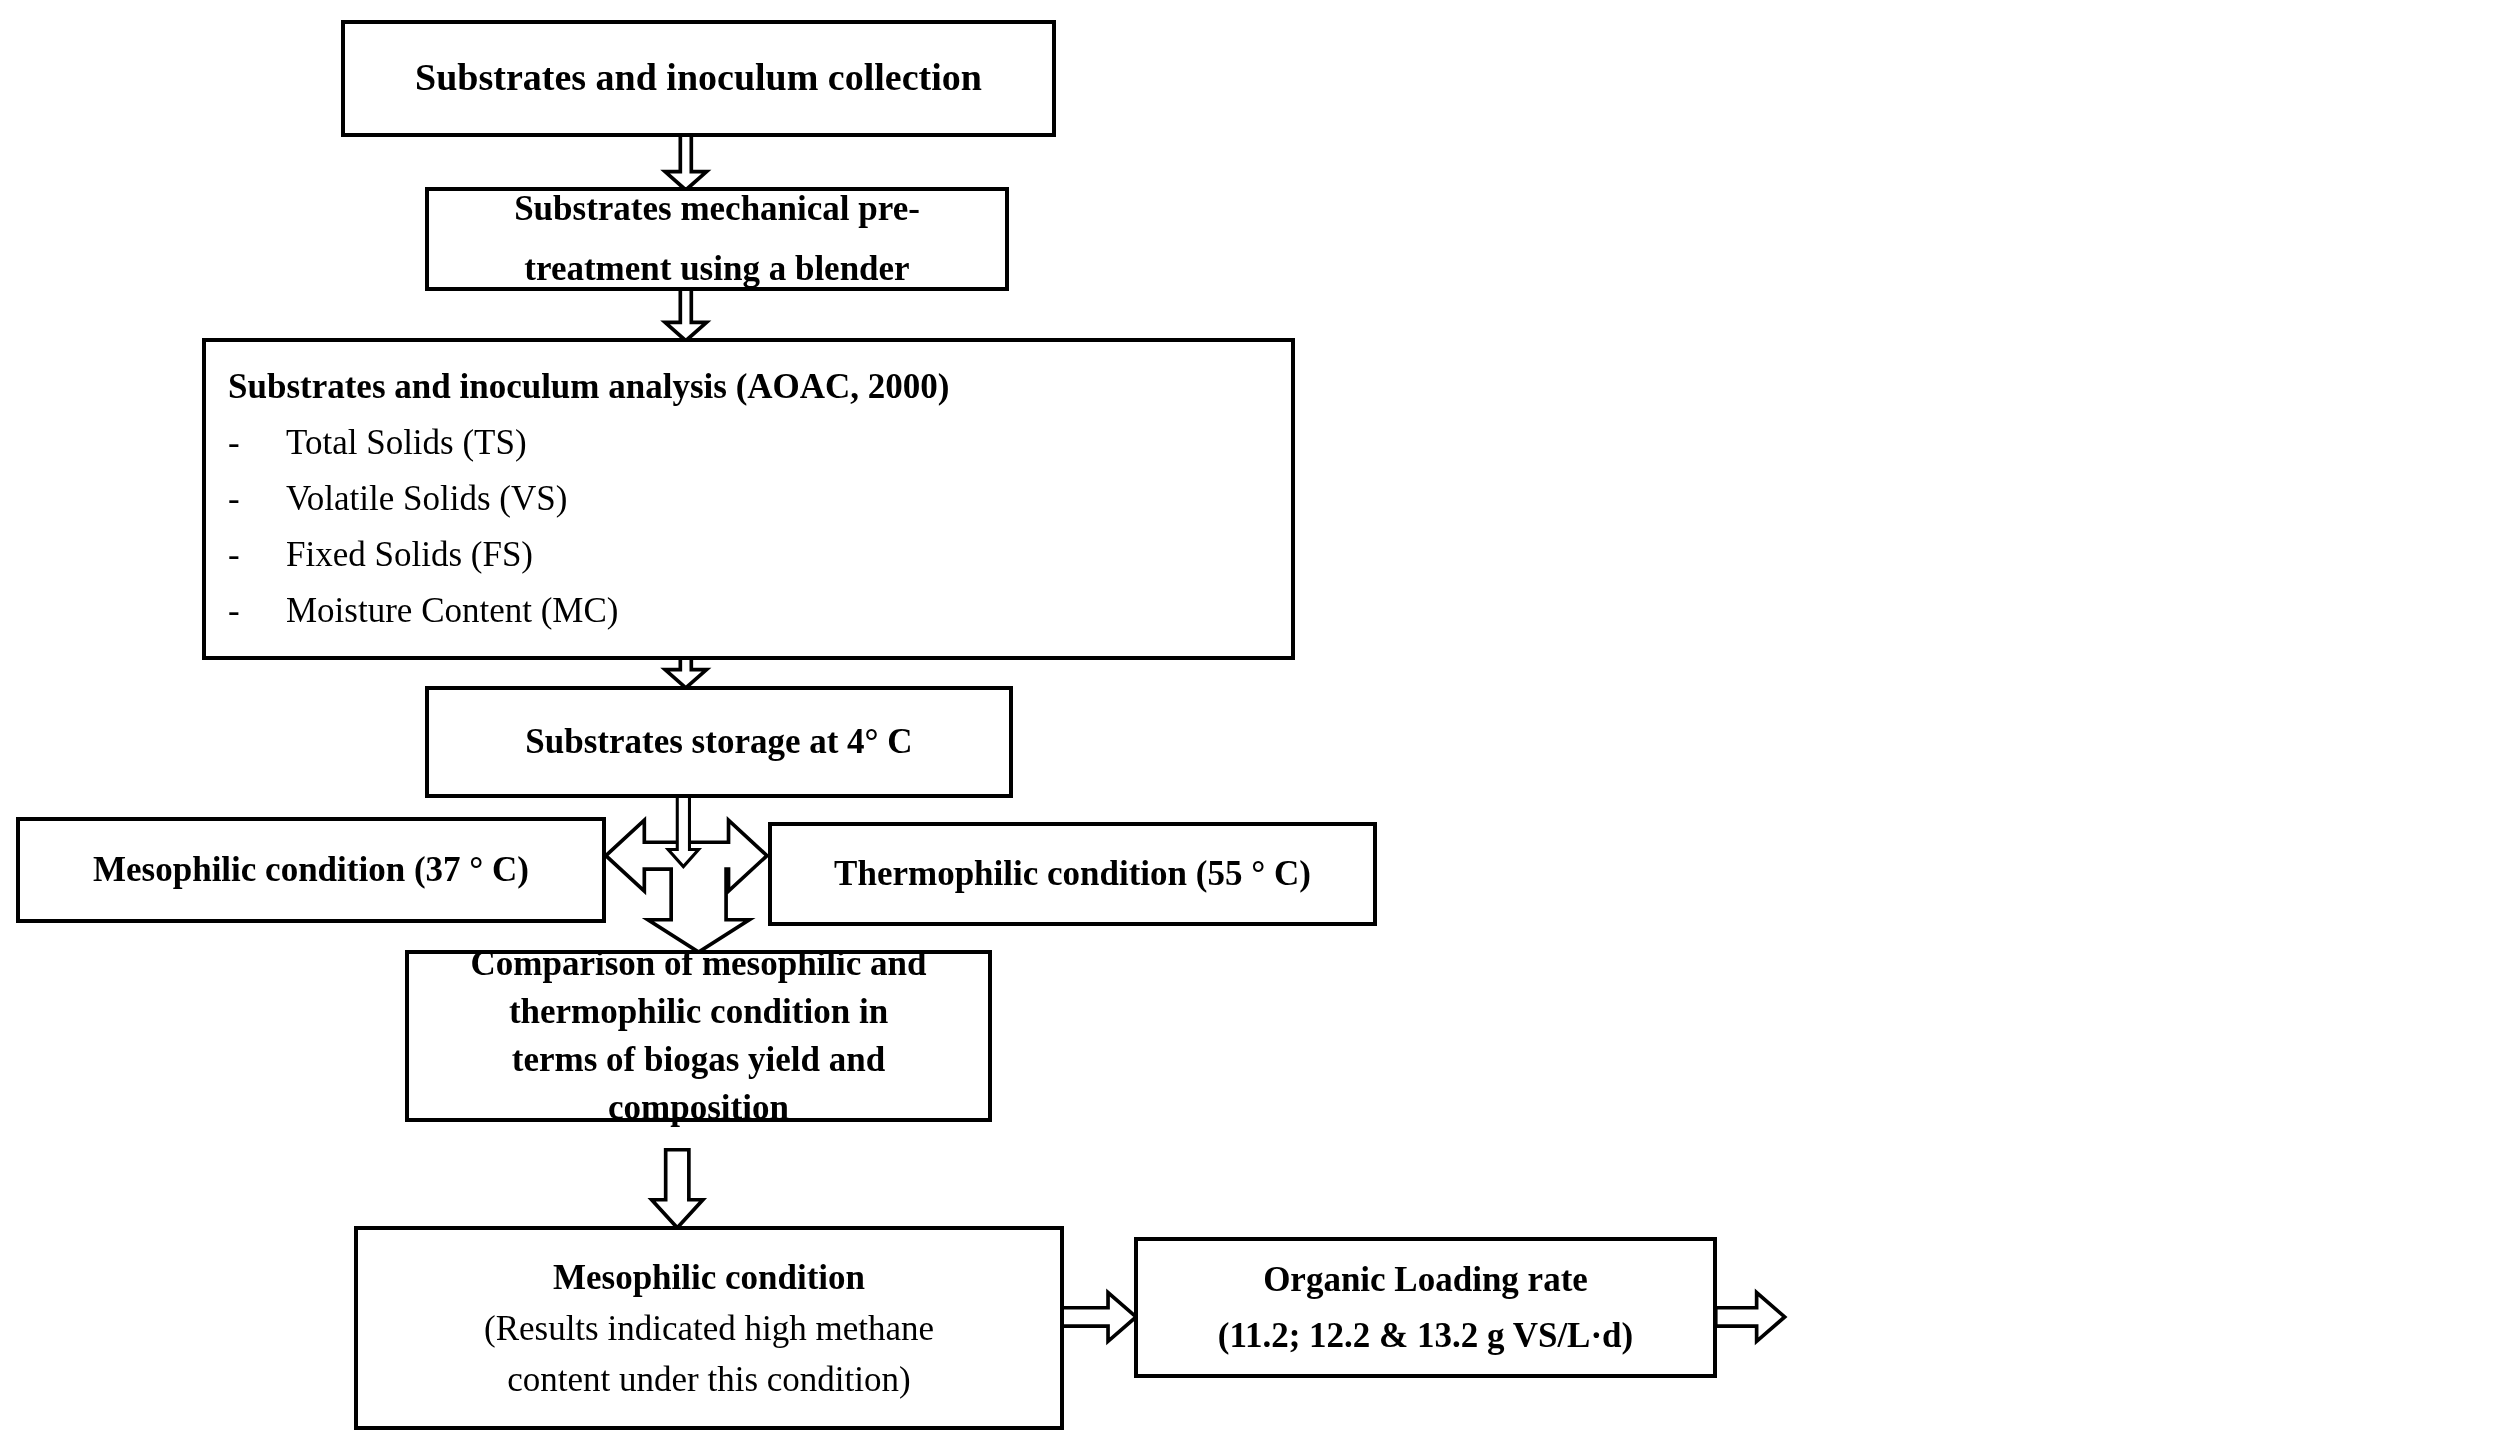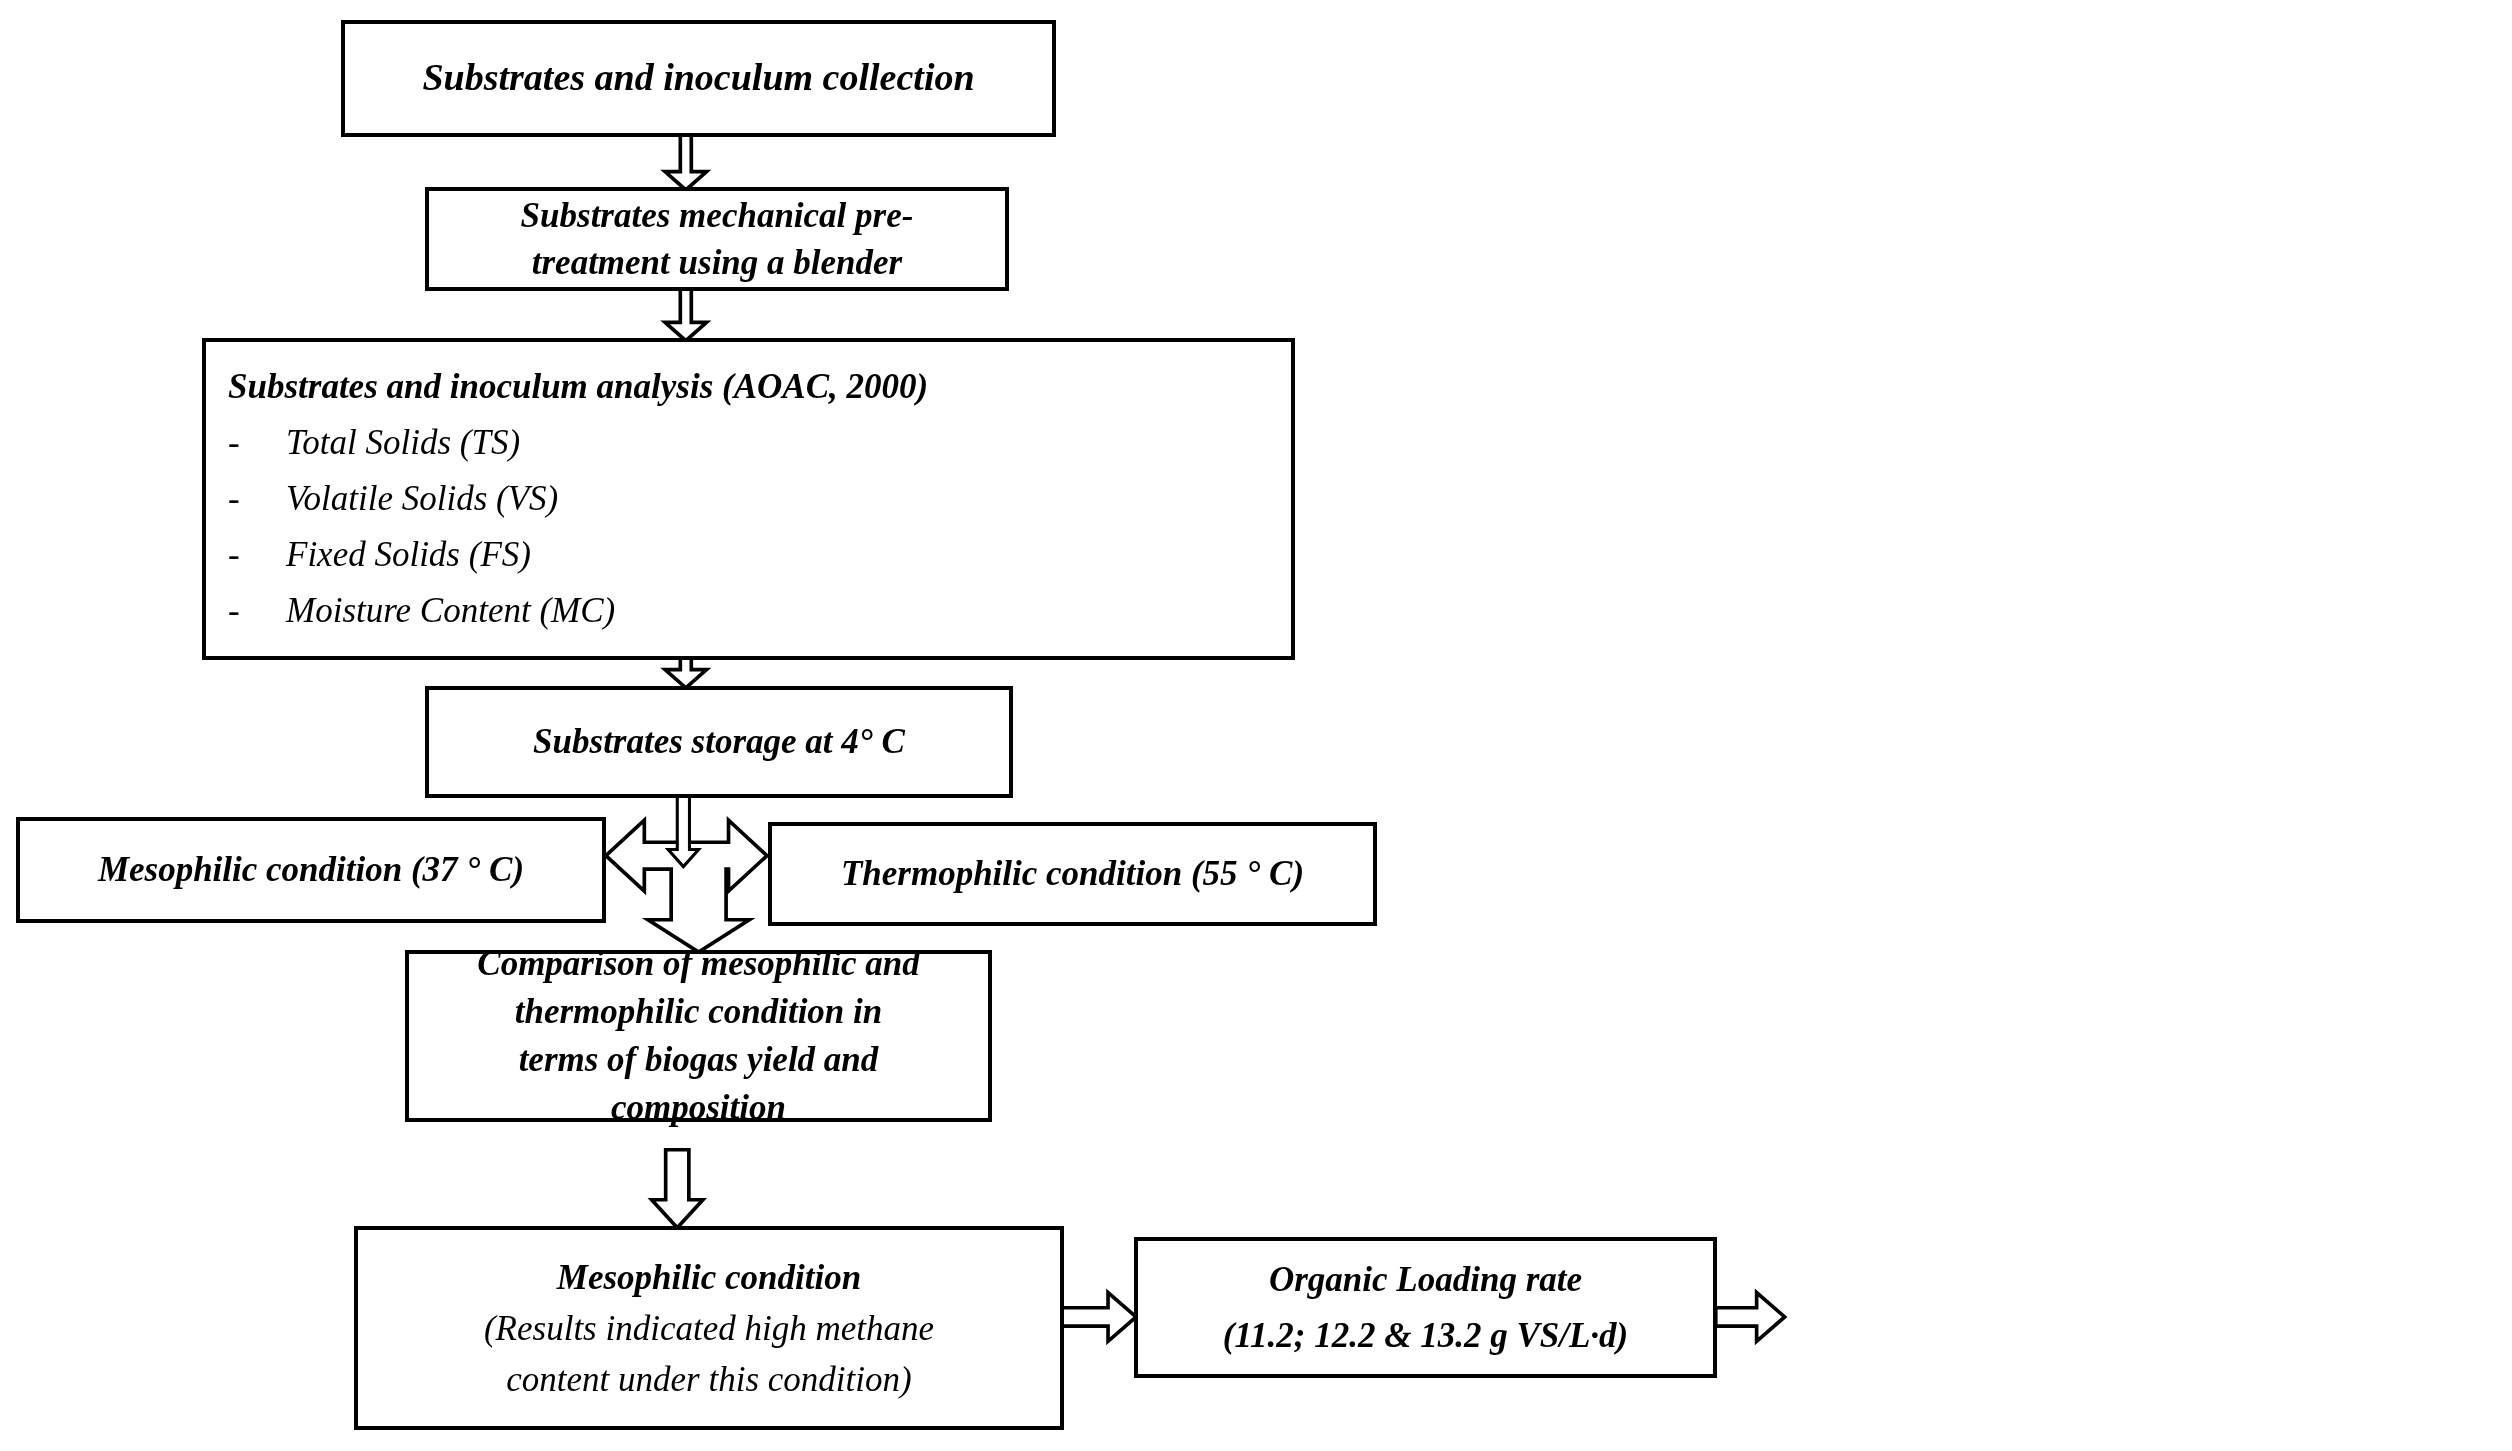--- a/index.html
+++ b/index.html
@@ -3,41 +3,40 @@
 <meta charset="utf-8">
 <style>
   html,body{margin:0;padding:0;background:#ffffff;}
   .canvas{
     position:relative;
     width:2512px;
     height:1452px;
     background:#ffffff;
     font-family:"Liberation Serif","DejaVu Serif",serif;
     color:#000000;
-    font-style:italic;
   }
   .arrow-layer{position:absolute;left:0;top:0;width:2512px;height:1452px;}
   .box{
     position:absolute;
     background:#ffffff;
     border:4.3px solid #000000;
     box-sizing:border-box;
     display:flex;
     flex-direction:column;
     align-items:center;
     justify-content:center;
     text-align:center;
     font-size:35px;
     line-height:1.35;
   }
   .bold{font-weight:bold;}
   .pre{white-space:pre-line;}
 
   #b-collection{left:341px;top:19.5px;width:715px;height:117px;font-size:38px;}
-  #b-pretreat{left:425px;top:187px;width:584px;height:104px;line-height:47px;}
+  #b-pretreat{left:425px;top:187px;width:584px;height:104px;line-height:60px;}
   #b-analysis{
     left:202px;top:338px;width:1093px;height:322px;
     align-items:flex-start;text-align:left;
     padding:0 39px 0 22px;line-height:56px;
   }
   #b-storage{left:425px;top:686px;width:588px;height:112px;}
   #b-meso{left:16px;top:817px;width:590px;height:106px;}
   #b-thermo{left:768px;top:822px;width:609px;height:104px;}
   #b-compare{left:405px;top:950px;width:587px;height:172px;line-height:48px;}
   #b-mesoresult{left:354px;top:1226px;width:710px;height:204px;line-height:51px;}

